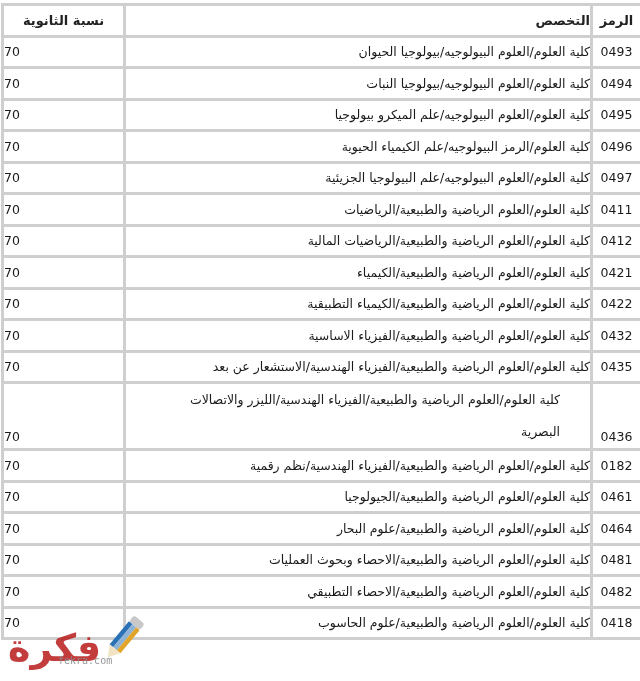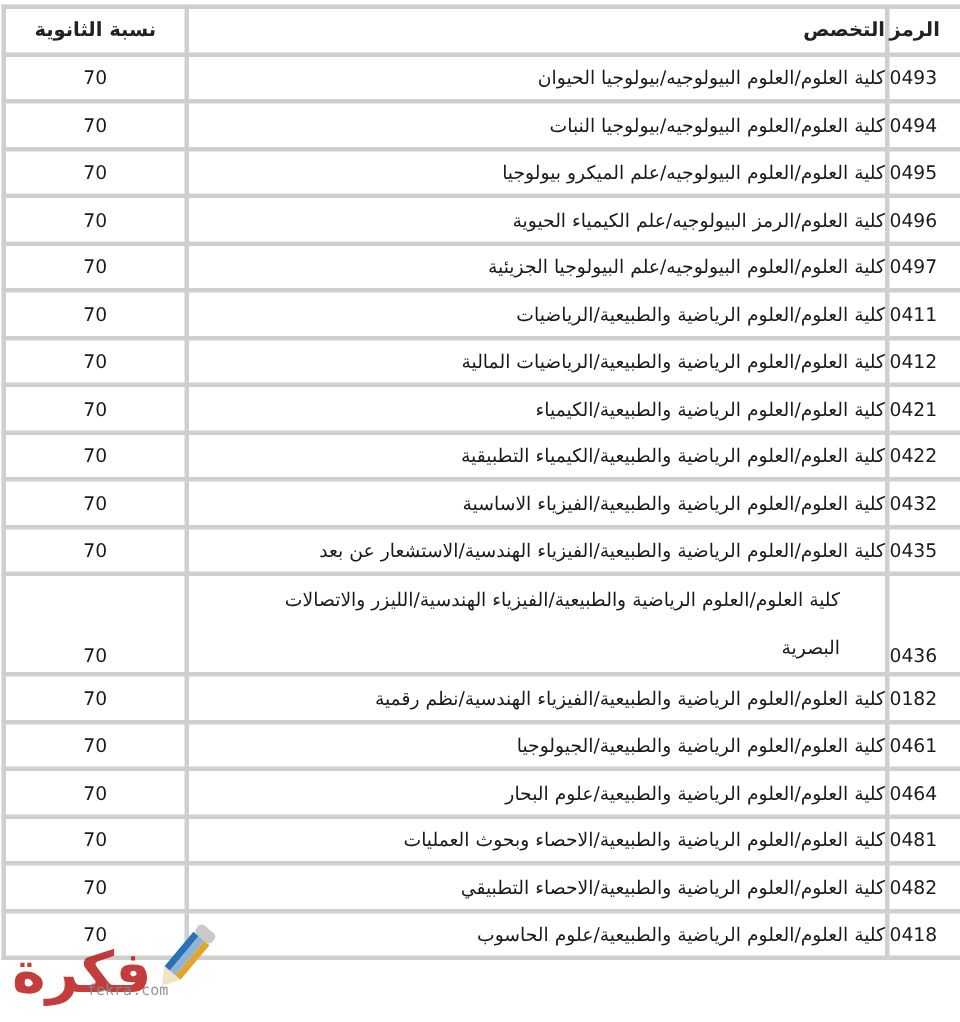--- a/index.html
+++ b/index.html
@@ -7,25 +7,25 @@
          font-family: "DejaVu Sans", sans-serif; color: #1a1a1a; }
   .frame { position: absolute; left: 0; top: 0; width: 640px; height: 681px; }
   table.grid { position: absolute; left: 1px; top: 3px; border-collapse: collapse;
                table-layout: fixed; width: 639px; }
   table.grid td, table.grid th { border: 3px solid #cfcfcf; padding: 0; font-weight: normal;
                font-size: 12.5px; height: 28.5px; }
   th { font-weight: bold !important; font-size: 13px !important; color: #222; }
   col.c-pct { width: 122px; }
   col.c-spec { width: 467px; }
   col.c-code { width: 50px; }
-  td.pct, th.pct { text-align: center; }
+  td.pct, th.pct { text-align: left; }
   th.pct { text-align: center; margin-left: 10px; }
   td.spec, th.spec { text-align: right; direction: rtl; }
-  td.code, th.code { text-align: left; padding-left: 1px; }
-  th.code { direction: rtl; text-align: left; padding-right: 2px; }
+  td.code, th.code { text-align: center; padding-left: 1px; }
+  th.code { direction: rtl; text-align: center; padding-right: 2px; }
   tr.tall td { height: 51px; }
   tr.tall td.pct, tr.tall td.code { vertical-align: bottom; padding-bottom: 4px; }
   tr.tall td.spec { line-height: 32px; padding: 0 30px; }
   .wm { position: absolute; left: 2px; top: 612px; width: 150px; height: 62px; pointer-events: none; }
   .wm-text { position: absolute; left: 6px; top: 14px; font-size: 38px; font-weight: bold;
              color: #b91c1c; opacity: .85; direction: rtl; font-family: "DejaVu Sans", sans-serif; }
   .wm-url { position: absolute; left: 56px; top: 43px; font-size: 10px; color: #8b8b8b;
             font-family: "DejaVu Sans Mono", monospace; opacity: .9; }
   .wm-pencil { position: absolute; left: 98px; top: 0px; }
 </style>

